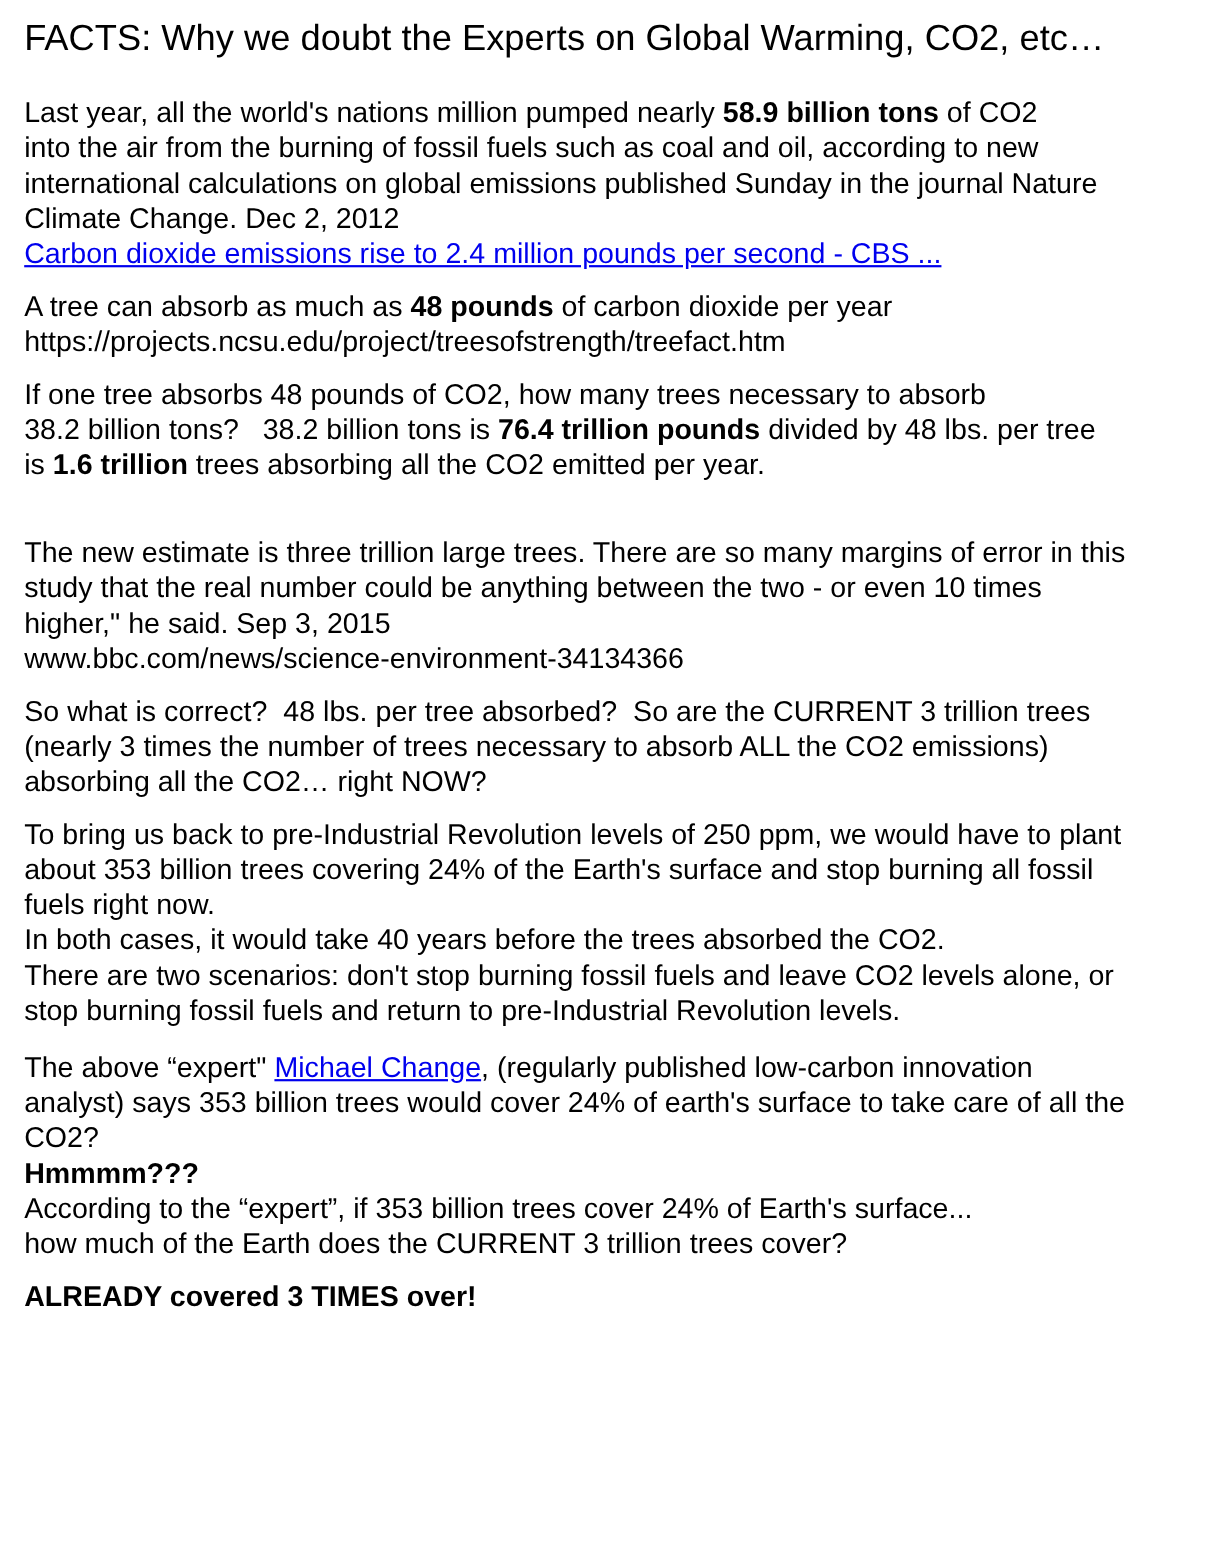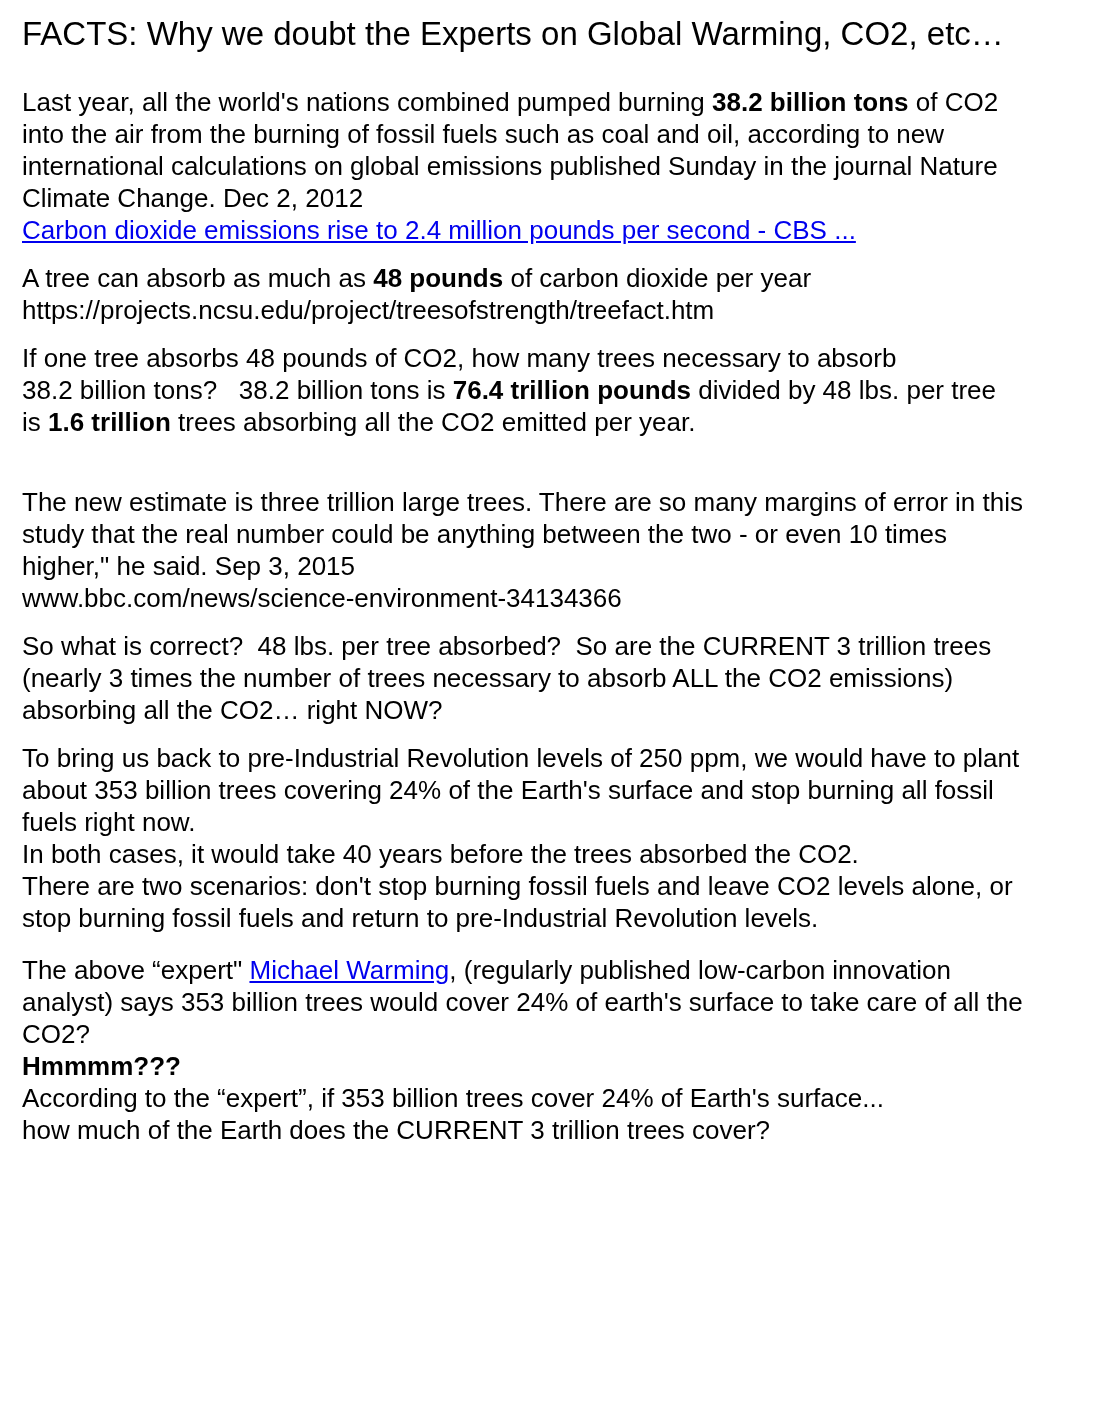--- a/index.html
+++ b/index.html
@@ -38,21 +38,21 @@
     cursor: pointer;
     text-align: center;
   }
 </style>
 </head>
 <body>
 
 <div class="doc">
   <h1 class="title">FACTS: Why we doubt the Experts on Global Warming, CO2, etc…</h1>
   <div id="doc-body">
-      <p class="para"><span class="">Last year, all the world's nations combined pumped burning </span><span class="b ">38.2 billion tons</span><span class=""> of CO2
+      <p class="para"><span class="">Last year, all the world's nations million pumped nearly </span><span class="b ">58.9 billion tons</span><span class=""> of CO2
 into the air from the burning of fossil fuels such as coal and oil, according to new
 international calculations on global emissions published Sunday in the journal Nature
 Climate Change. Dec 2, 2012
 </span><a class="link">Carbon dioxide emissions rise to 2.4 million pounds per second - CBS ...</a></p>
       <p class="para"><span class="">A tree can absorb as much as </span><span class="b ">48 pounds</span><span class=""> of carbon dioxide per year
 https://projects.ncsu.edu/project/treesofstrength/treefact.htm</span></p>
       <p class="para"><span class="">If one tree absorbs 48 pounds of CO2, how many trees necessary to absorb
 38.2 billion tons?   38.2 billion tons is </span><span class="b ">76.4 trillion pounds</span><span class=""> divided by 48 lbs. per tree
 is </span><span class="b ">1.6 trillion</span><span class=""> trees absorbing all the CO2 emitted per year.</span></p>
       <p class="para"><span class="">
@@ -63,21 +63,21 @@
       <p class="para"><span class="">So what is correct?  48 lbs. per tree absorbed?  So are the CURRENT 3 trillion trees
 (nearly 3 times the number of trees necessary to absorb ALL the CO2 emissions)
 absorbing all the CO2… right NOW?</span></p>
       <p class="para"><span class="">To bring us back to pre-Industrial Revolution levels of 250 ppm, we would have to plant
 about 353 billion trees covering 24% of the Earth's surface and stop burning all fossil
 fuels right now.
 In both cases, it would take 40 years before the trees absorbed the CO2.
 There are two scenarios: don't stop burning fossil fuels and leave CO2 levels alone, or
 stop burning fossil fuels and return to pre-Industrial Revolution levels.
 </span></p>
-      <p class="para extra-gap"><span class="">The above “expert" </span><a class="link">Michael Warming</a><span class="">, (regularly published low-carbon innovation
+      <p class="para extra-gap"><span class="">The above “expert" </span><a class="link">Michael Change</a><span class="">, (regularly published low-carbon innovation
 analyst) says 353 billion trees would cover 24% of earth's surface to take care of all the
 CO2?
 </span><span class="b ">Hmmmm???</span><span class="">
 According to the “expert”, if 353 billion trees cover 24% of Earth's surface...
 how much of the Earth does the CURRENT 3 trillion trees cover?</span></p>
-      <p class="para"></p>
+      <p class="para"><span class="b ">ALREADY covered 3 TIMES over!</span></p>
     </div>
 </div>
 
 </body></html>

